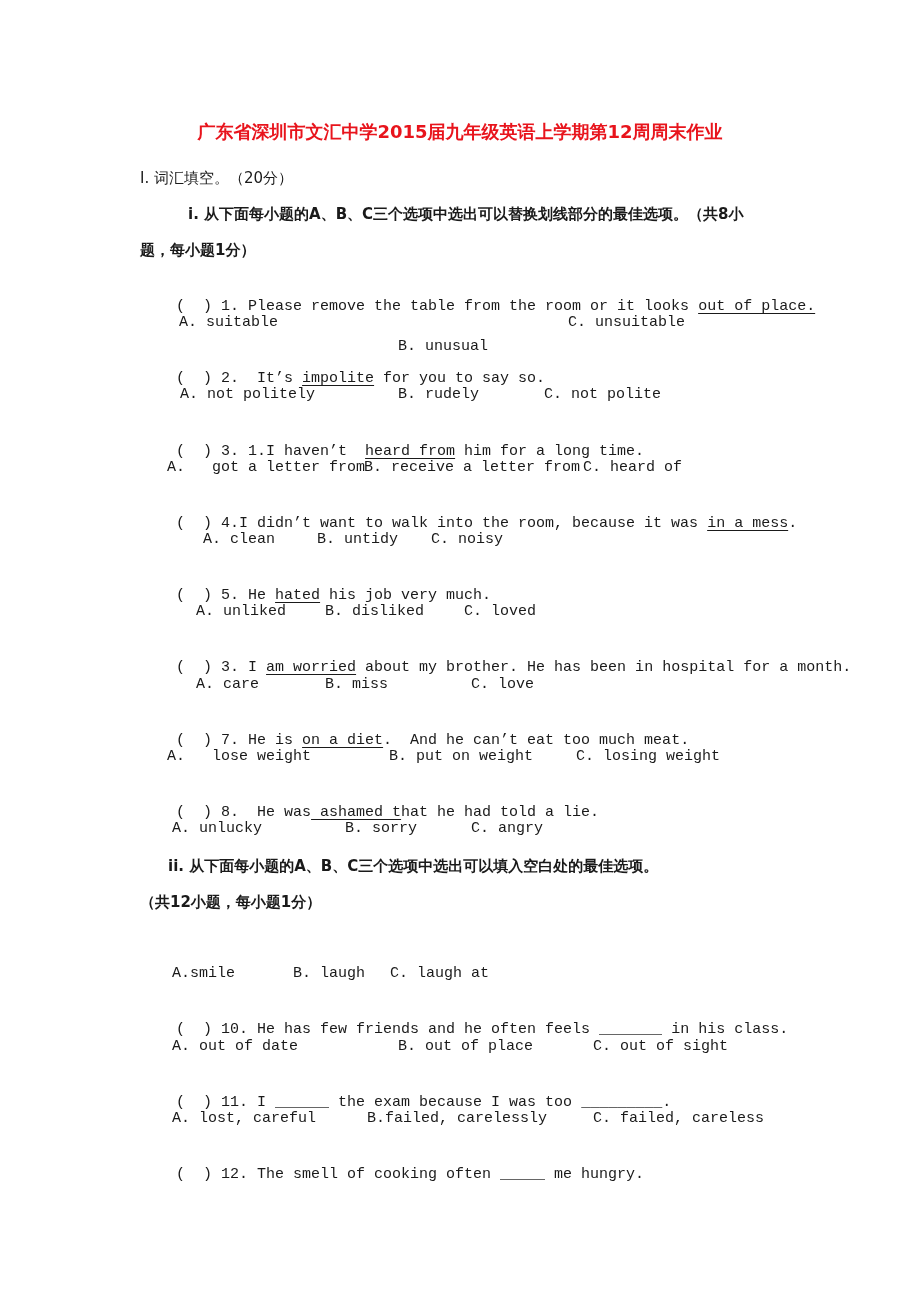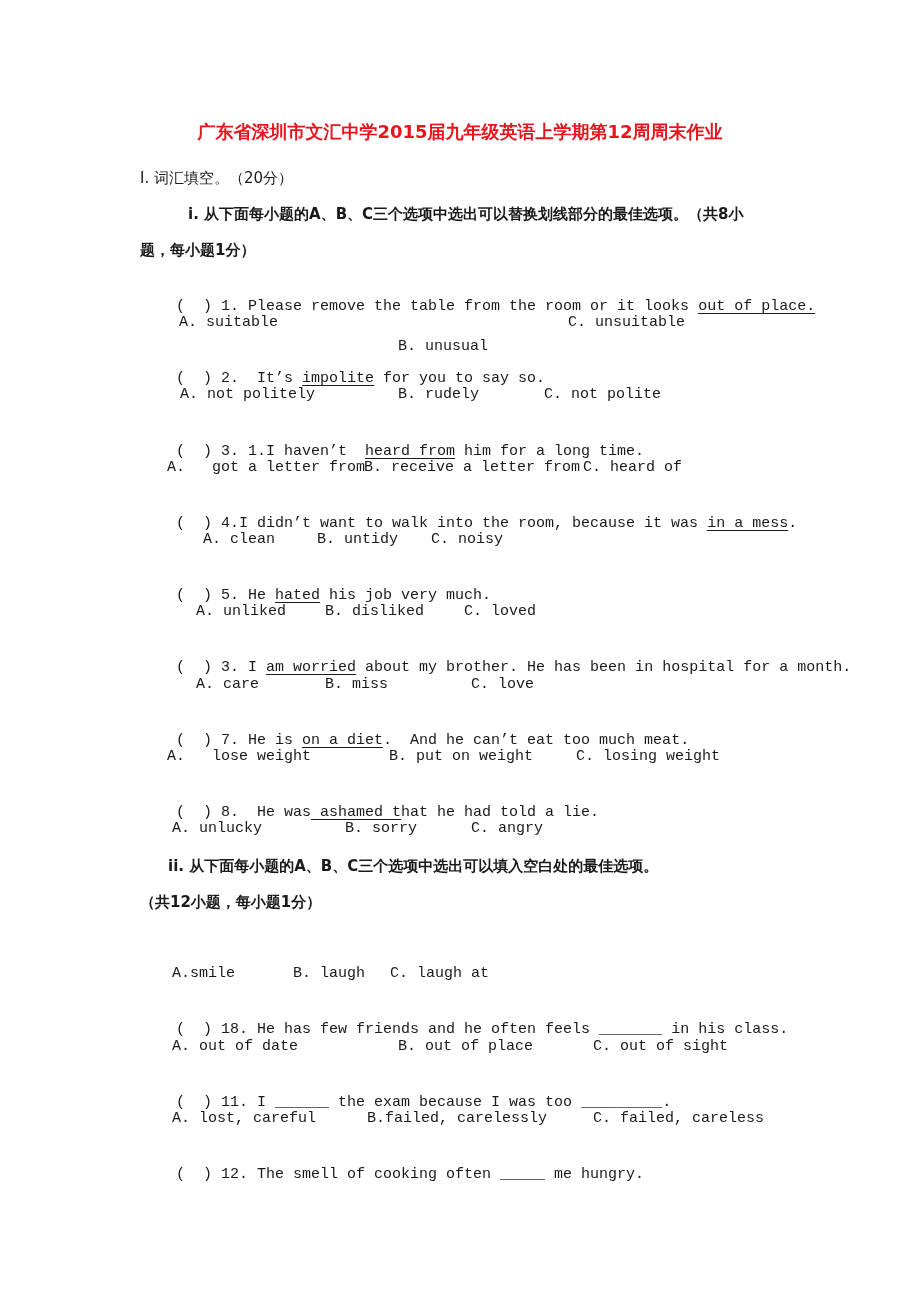--- a/index.html
+++ b/index.html
@@ -84,21 +84,21 @@
   <div class="opt" style="left:471px; top:819px;">C. angry</div>
 
   <div class="line cn" style="left:140px; top:856px;margin-left:28px;">ii. 从下面每小题的A、B、C三个选项中选出可以填入空白处的最佳选项。</div>
   <div class="line cn" style="left:140px; top:892px;">（共12小题，每小题1分）</div>
 
   <div class="opt" style="left:172px; top:964px;">A.smile</div>
   <div class="opt" style="left:293px; top:964px;">B. laugh</div>
   <div class="opt" style="left:390px; top:964px;">C. laugh at</div>
 
   <div class="line" style="left:140px; top:1000px;">
-    <span>(  )</span> <span>18. He has few friends and he often feels </span><span>_______</span><span> in his class.</span>
+    <span>(  )</span> <span>10. He has few friends and he often feels </span><span>_______</span><span> in his class.</span>
   </div>
   <div class="opt" style="left:172px; top:1037px;">A. out of date</div>
   <div class="opt" style="left:398px; top:1037px;">B. out of place</div>
   <div class="opt" style="left:593px; top:1037px;">C. out of sight</div>
 
   <div class="line" style="left:140px; top:1073px;">
     <span>(  )</span> <span>11. I </span><span>______</span><span> the exam because I was too </span><span>_________</span><span>.</span>
   </div>
   <div class="opt" style="left:172px; top:1109px;">A. lost, careful</div>
   <div class="opt" style="left:367px; top:1109px;">B.failed, carelessly</div>

